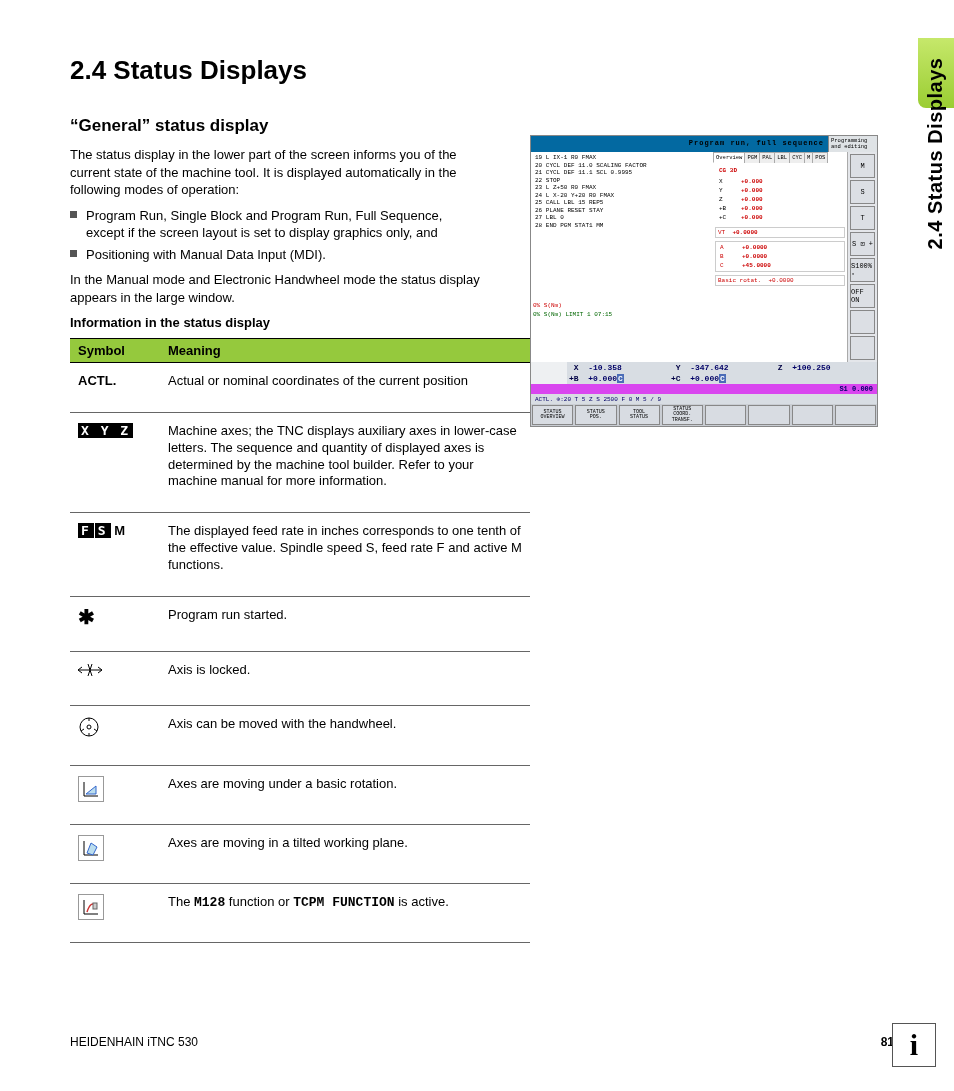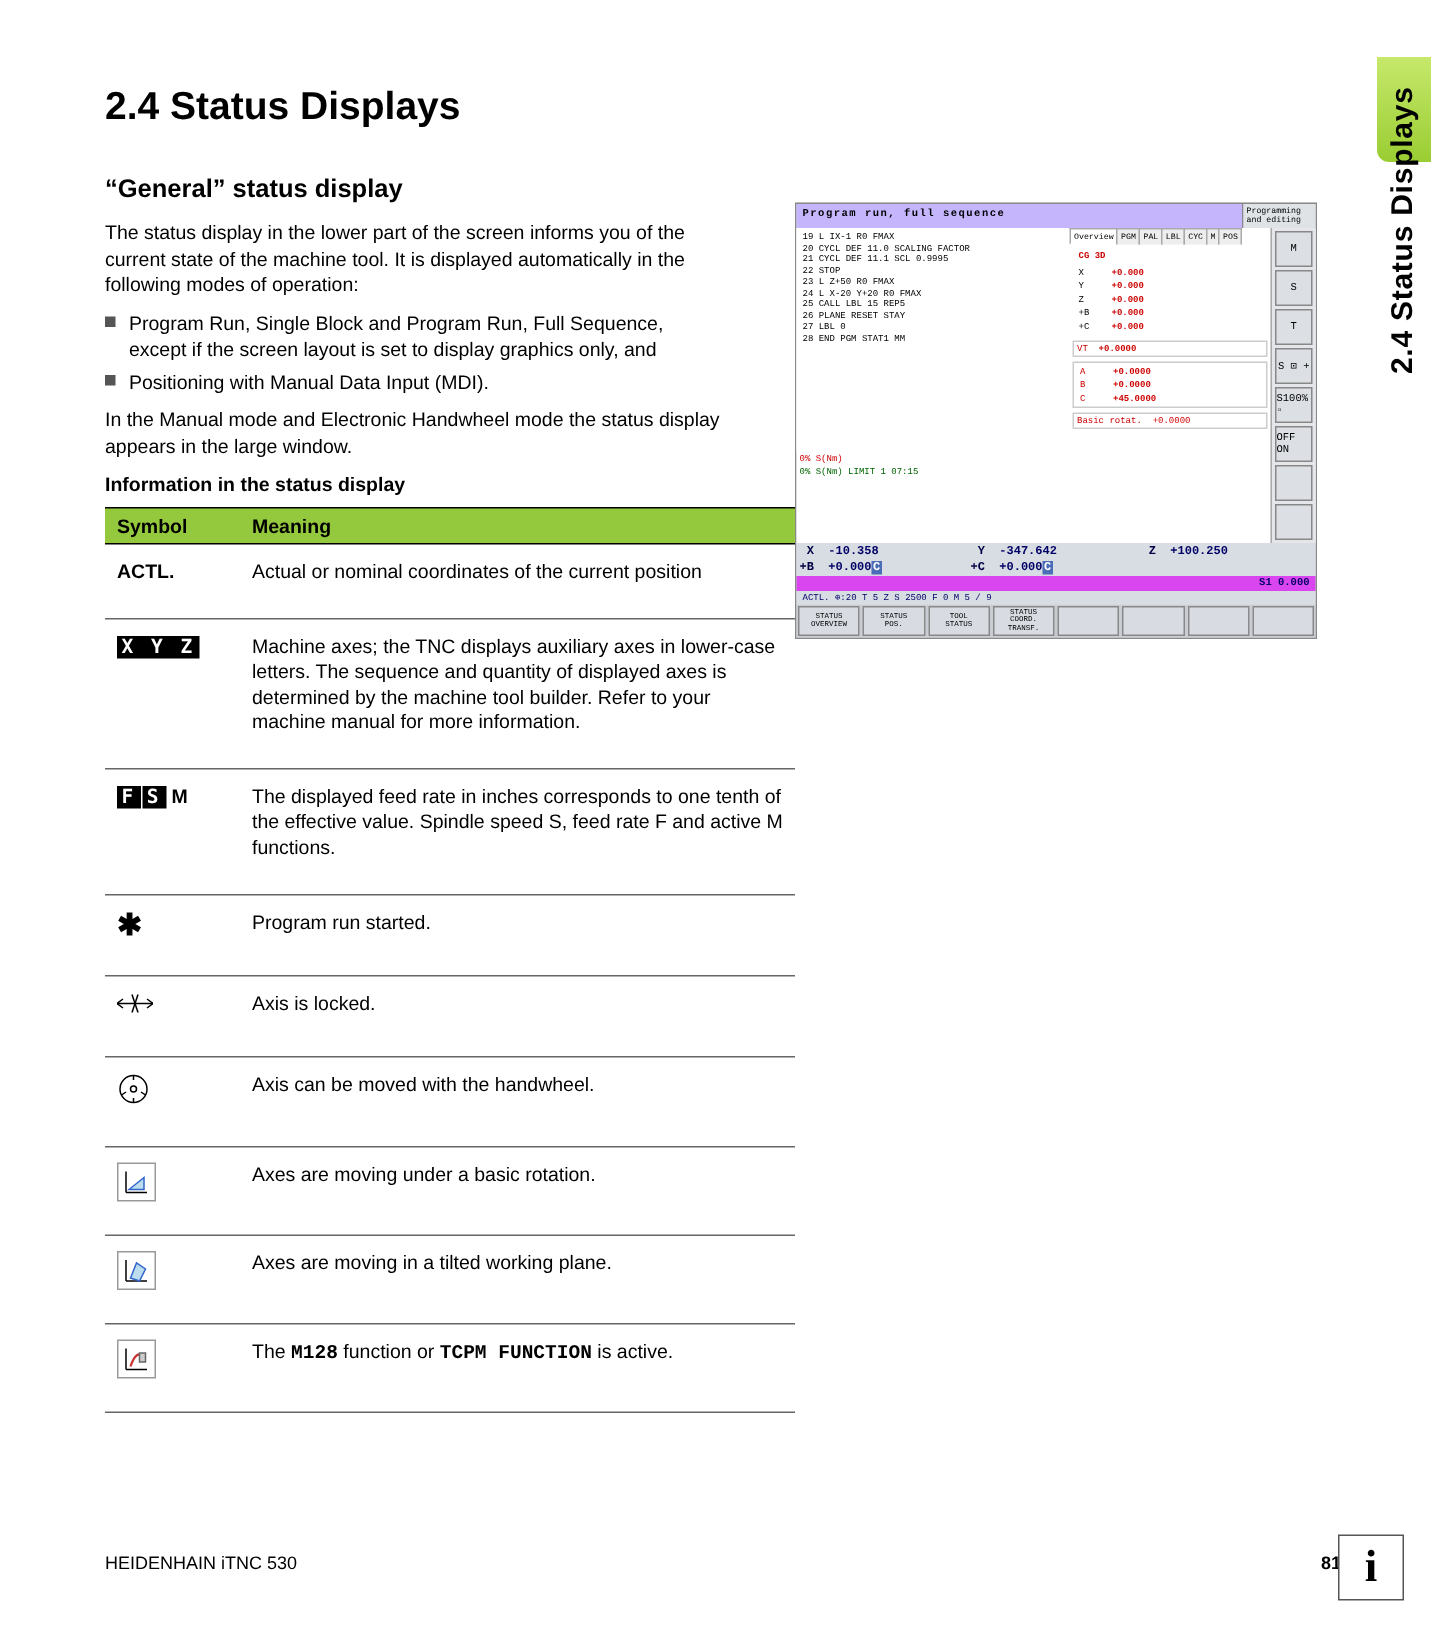--- a/index.html
+++ b/index.html
@@ -97,33 +97,33 @@
     position:absolute;
     left: 530px;
     top: 135px;
     width: 348px;
     border:1px solid #888;
     font-family: "Courier New", monospace;
     font-size:7px;
     background:#eef0f2;
   }
   .fig .titlebar { display:flex; }
-  .fig .titlebar .main { flex:1; background:#c4b5fd; padding:3px 4px; font-weight:bold; letter-spacing:1px; border-right:1px solid #888;}
+  .fig .titlebar .main { flex:1; background:#0369a1; padding:3px 4px; font-weight:bold; letter-spacing:1px; border-right:1px solid #888;text-align:right;}
   .fig .titlebar .side { width:48px; background:#dfe3e6; padding:2px 2px; font-size:5.5px; line-height:1.1;}
   .fig .program {
     background:#fff; padding:2px 4px; font-size:6px; line-height:1.25; color:#000;
   }
   .fig .body { display:flex; background:#fff; }
   .fig .leftcol { width:182px; }
   .fig .rightcol { flex:1; }
   .fig .sidebar { width:30px; background:#e4e6ea; border-left:1px solid #aaa;}
   .tabs { display:flex; font-size:5.5px; }
   .tabs span { padding:1px 2px; border:1px solid #aaa; border-bottom:none; background:#eee; margin-right:-1px;}
   .tabs span.on { background:#fff; border-bottom:1px solid #fff;}
-  .coords { background:#d8dde3; }
+  .coords { background:#d8dde3;margin-left:36px; }
   .coords .row { display:flex; padding:1px 2px; font-size:8px; font-weight:bold;}
   .coords .cell { flex:1; color:#004; }
   .coords .val { color:#006; }
   .softkeys { display:flex; background:#c9cdd3; font-size:5px; }
   .softkeys .sk { flex:1; border:1px solid #888; margin:1px; height:20px; display:flex; align-items:center; justify-content:center; text-align:center; line-height:1.1; background:#d8dce2;}
   .sidebtn { height:24px; border:1px solid #888; margin:2px; background:#dcdfe4; display:flex; align-items:center; justify-content:center; font-size:7px;}
   .statline { display:flex; font-size:6px; padding:1px 2px; color:#c00;}
   .greenline{ color:#060; }
   .minitbl td { padding:0 2px; font-size:6px;}
   .dval { color:#c00; font-weight:bold;}

